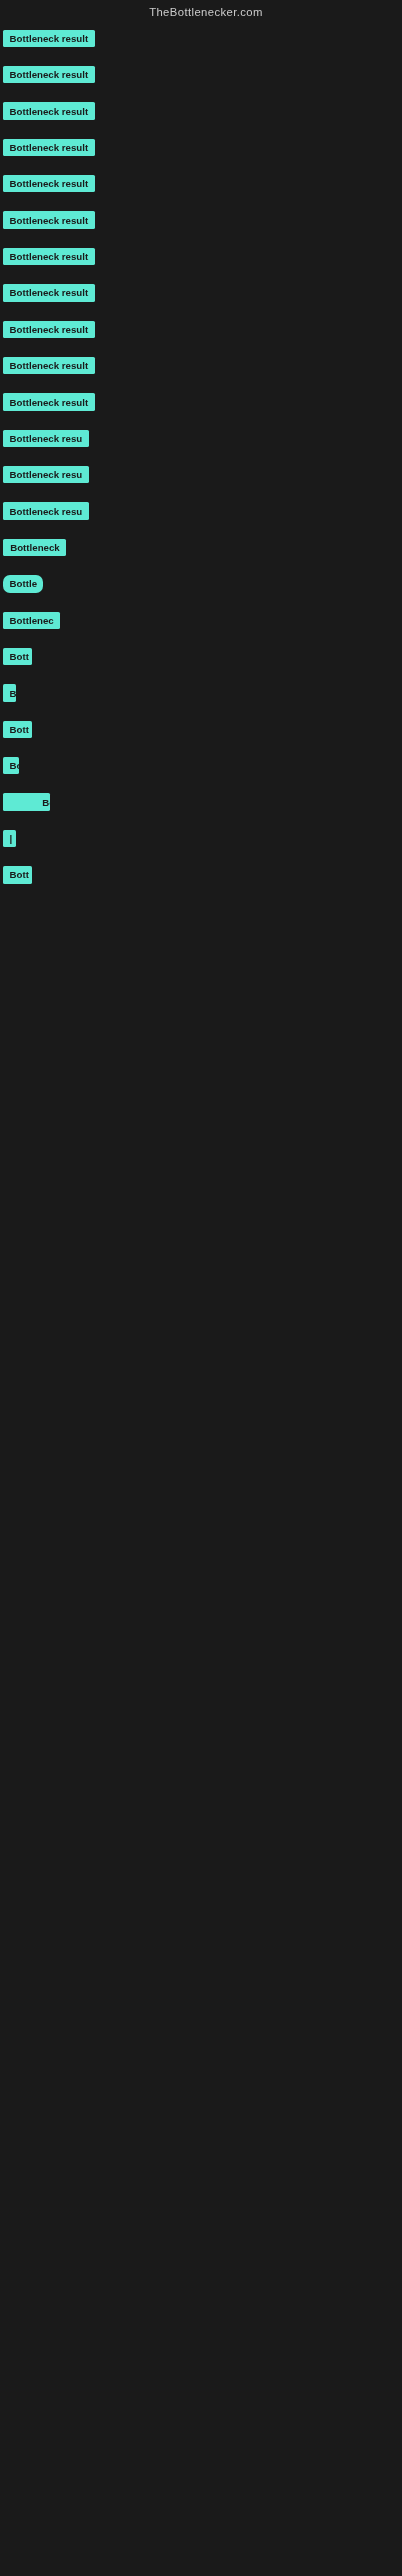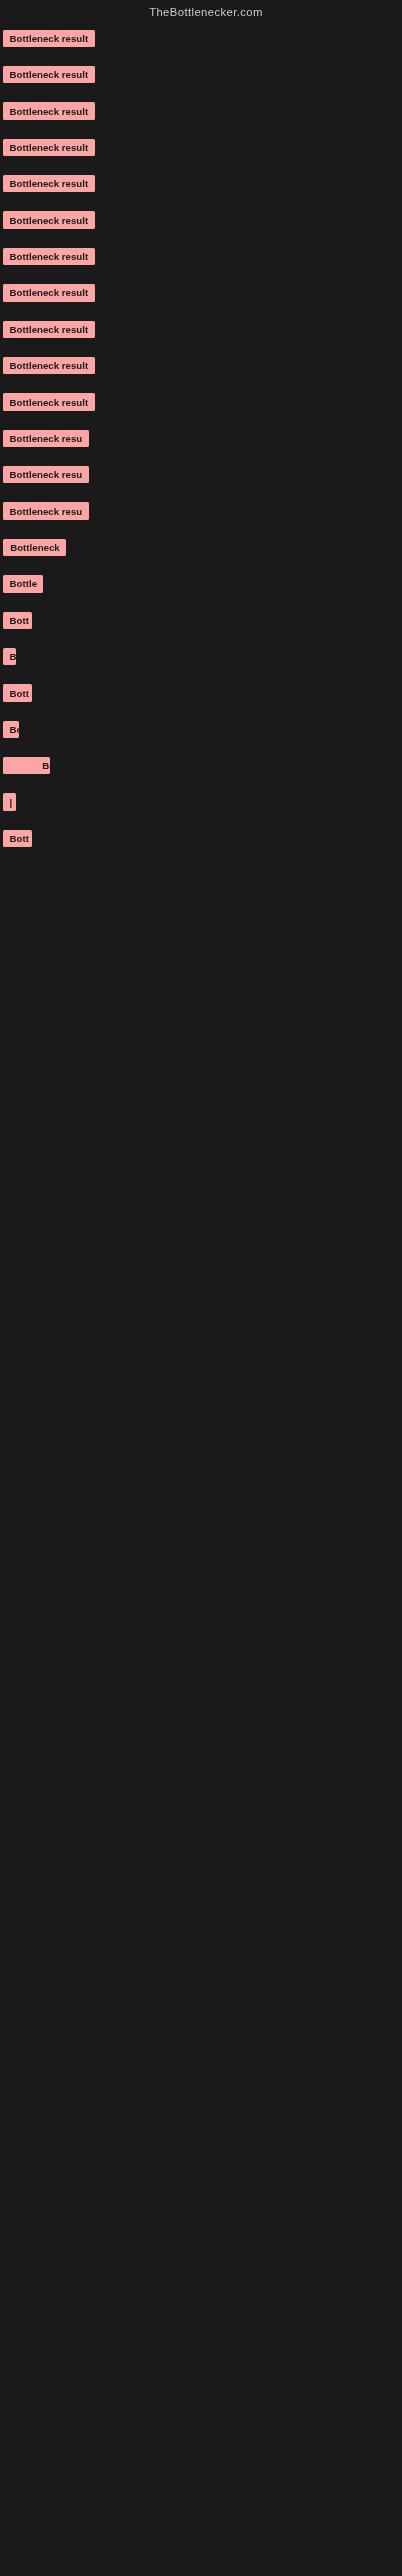--- a/index.html
+++ b/index.html
@@ -19,21 +19,21 @@
     .site-title {
       text-align: center;
       color: #cccccc;
       font-size: 11.3px;
       padding: 6.4px 0 3.2px 0;
       letter-spacing: 0.4px;
       margin-left: 9px;
     }
 
     .bottleneck-badge {
-      background-color: #fca5a5;
+      background-color: #5eead4;
       color: #1a1a1a;
       font-size: 9.7px;
       font-weight: bold;
       padding: 3.2px 6.4px;
       border-radius: 1.6px;
       white-space: nowrap;
       display: inline-block;
     }
 
     .row {
@@ -57,21 +57,22 @@
     <div class="row"><span class="bottleneck-badge" style="max-width: 97px; overflow: hidden;">Bottleneck result</span></div>
     <div class="row"><span class="bottleneck-badge" style="max-width: 97px; overflow: hidden;">Bottleneck result</span></div>
     <div class="row"><span class="bottleneck-badge" style="max-width: 97px; overflow: hidden;">Bottleneck result</span></div>
     <div class="row"><span class="bottleneck-badge" style="max-width: 97px; overflow: hidden;">Bottleneck result</span></div>
     <div class="row"><span class="bottleneck-badge" style="max-width: 97px; overflow: hidden;">Bottleneck result</span></div>
     <div class="row"><span class="bottleneck-badge" style="max-width: 97px; overflow: hidden;">Bottleneck result</span></div>
     <div class="row"><span class="bottleneck-badge" style="max-width: 87px; overflow: hidden;">Bottleneck resu</span></div>
     <div class="row"><span class="bottleneck-badge" style="max-width: 87px; overflow: hidden;">Bottleneck resu</span></div>
     <div class="row"><span class="bottleneck-badge" style="max-width: 87px; overflow: hidden;">Bottleneck resu</span></div>
     <div class="row"><span class="bottleneck-badge" style="max-width: 66px; overflow: hidden; padding-left: 7px;">Bottleneck</span></div>
-    <div class="row"><span class="bottleneck-badge" style="max-width: 40px; overflow: hidden;">Bottle</span></div>
+    <div class="row"><span class="bottleneck-badge" style="max-width: 40px; overflow: hidden; border-radius: 7px;">Bottle</span></div>
+    <div class="row"><span class="bottleneck-badge" style="max-width: 58px; overflow: hidden;">Bottlenec</span></div>
     <div class="row"><span class="bottleneck-badge" style="max-width: 29px; overflow: hidden;">Bott</span></div>
     <div class="row"><span class="bottleneck-badge" style="max-width: 13px; overflow: hidden;">B</span></div>
     <div class="row"><span class="bottleneck-badge" style="max-width: 29px; overflow: hidden;">Bott</span></div>
     <div class="row"><span class="bottleneck-badge" style="max-width: 16px; overflow: hidden;">Bo</span></div>
     <div class="row"><span class="bottleneck-badge" style="max-width: 47px; overflow: hidden; padding-left: 39px;">Bottlen</span></div>
     <div class="row"><span class="bottleneck-badge" style="max-width: 6.4px; overflow: hidden;">|</span></div>
     <div class="row"><span class="bottleneck-badge" style="max-width: 29px; overflow: hidden;">Bott</span></div>
   </div>
 
 

